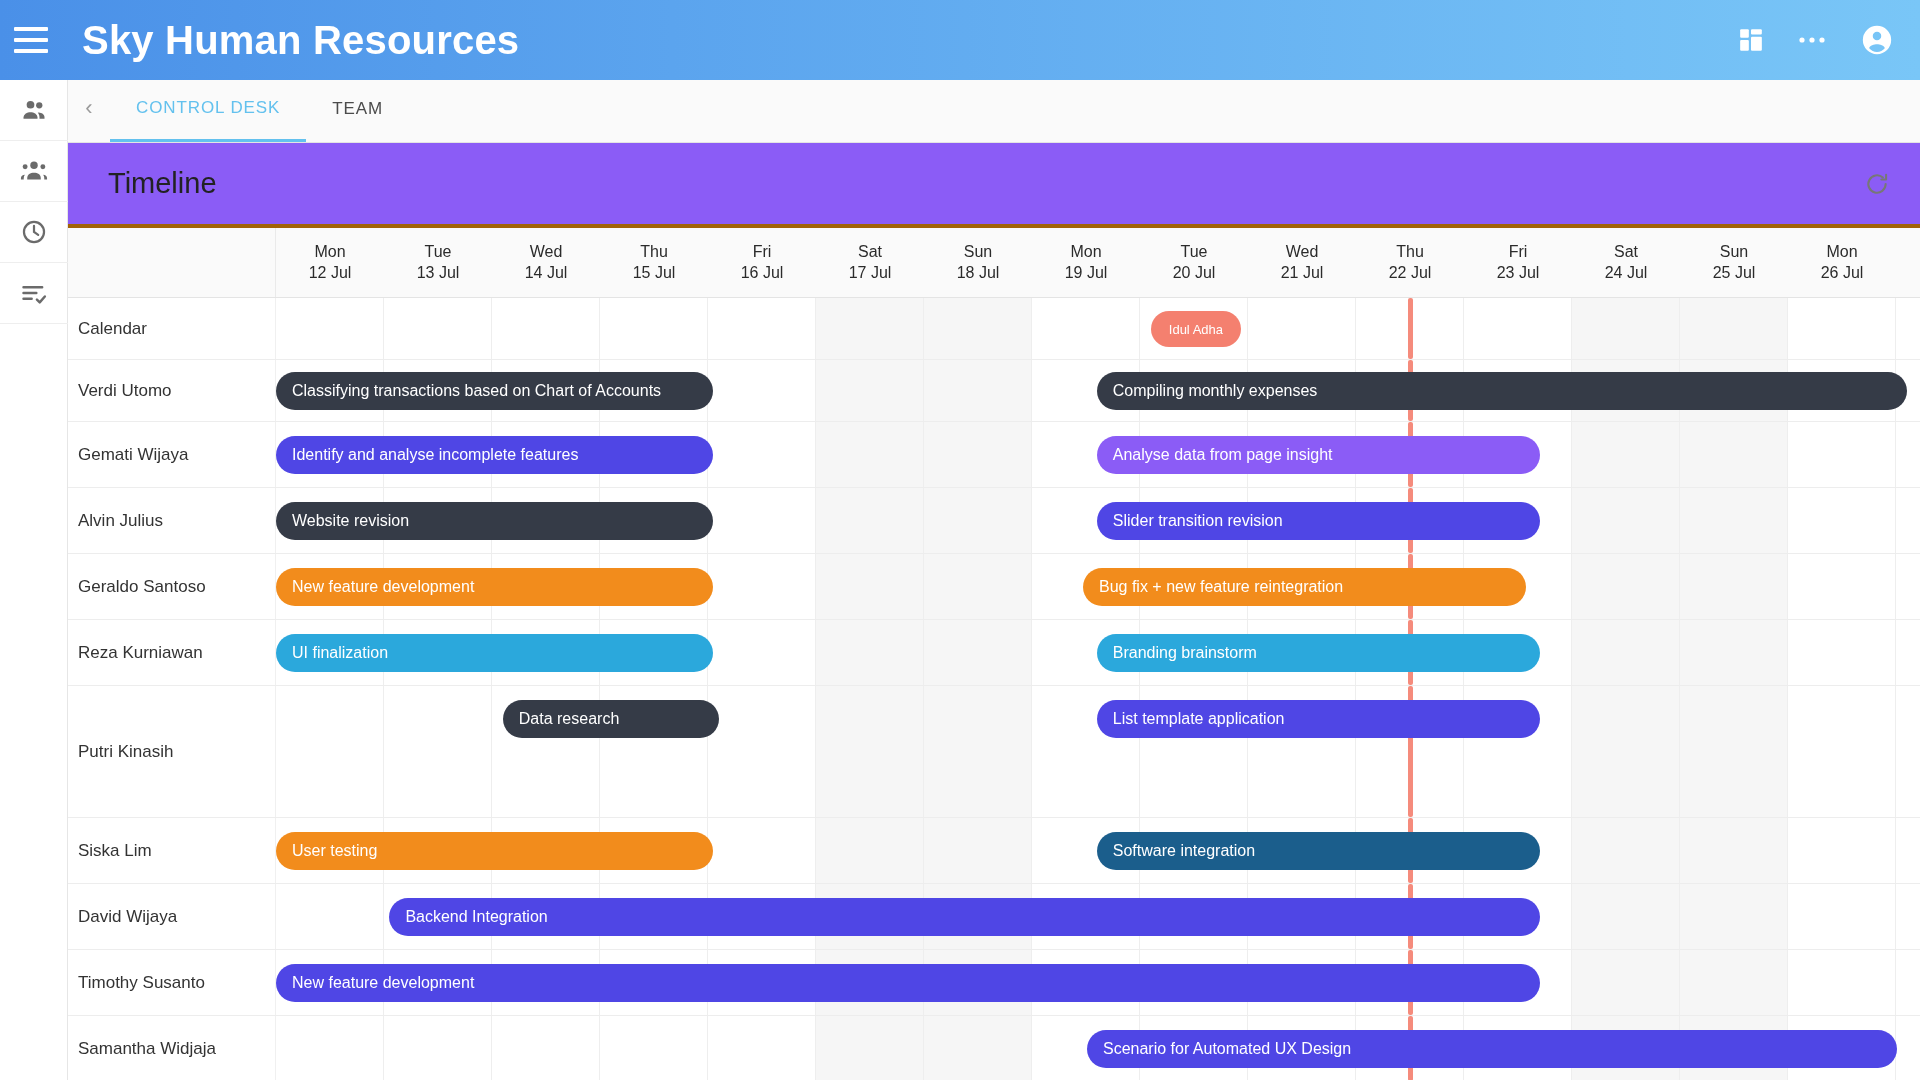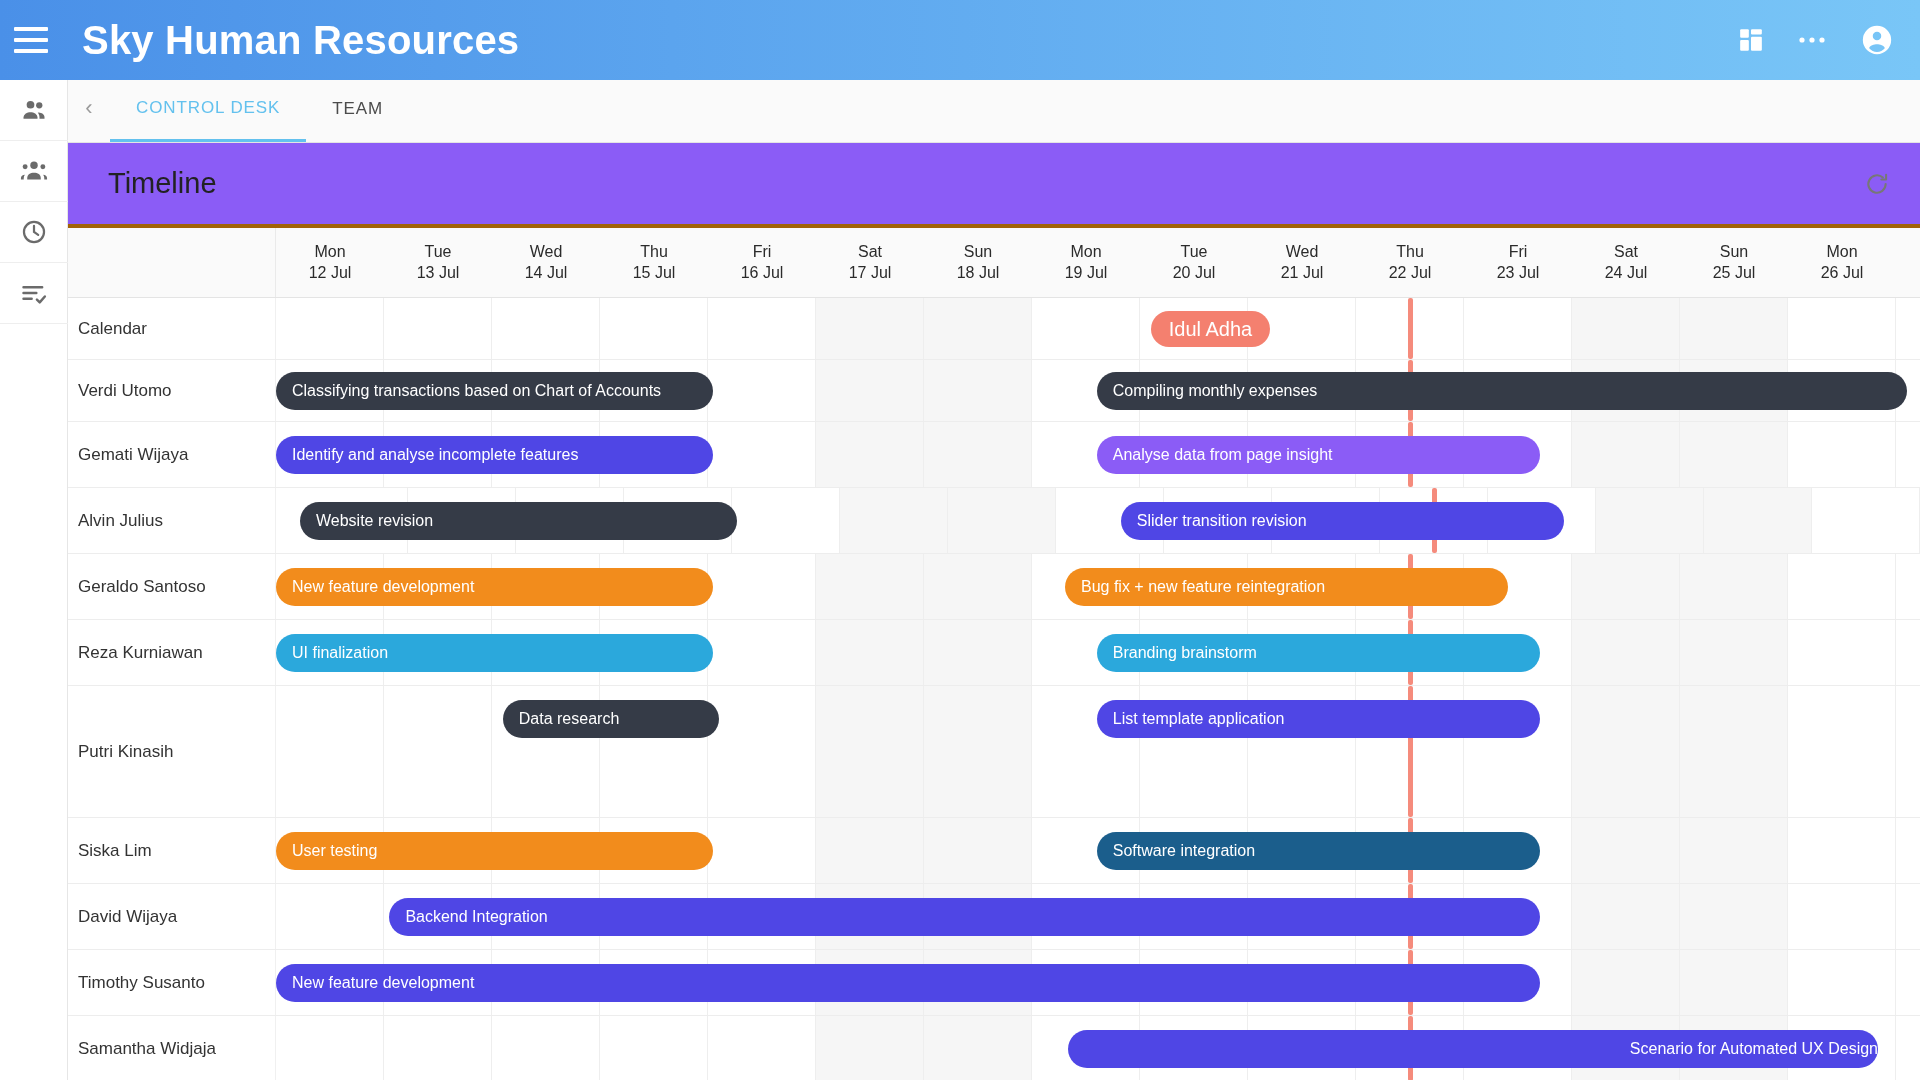--- a/index.html
+++ b/index.html
@@ -95,21 +95,21 @@
   .gcell.weekend { background: #f6f6f6; }
 
   .bar {
     position: absolute; height: 38px; border-radius: 19px;
     display: flex; align-items: center; color: #fff; font-size: 16px;
     padding-left: 16px; white-space: nowrap; overflow: hidden; cursor: pointer;
   }
   .pill {
     position: absolute; height: 36px; border-radius: 18px; background: #f4806f;
     display:flex; align-items:center; justify-content:center; color:#fff;
-    font-size: 20px; padding: 0 18px; cursor: pointer;
+    font-size: 13px; padding: 0 18px; cursor: pointer;
   }
   .today-line {
     position: absolute; width: 5px; background: #f58b7c; top: 0; bottom: 0;
     border-radius: 2px; z-index: 0;
   }
 </style>
 </head>
 <body>
 
 <div class="appbar">
@@ -335,21 +335,21 @@
             </div>
             <div class="today-line" style="left: 1131.5px; background: rgb(245, 139, 124);"></div>
             <div class="bar" style="left: 0px; top: 14px; width: 437.4px; background: rgb(79, 70, 229); z-index: 2;">
               <span>Identify and analyse incomplete features</span>
             </div>
             <div class="bar" style="left: 820.8px; top: 14px; width: 442.8px; background: #8b5cf6; z-index: 2;">
               <span>Analyse data from page insight</span>
             </div>
           </div>
         </div>
-        <div class="row" style="height: 66px; gap: 24px;">
+        <div class="row" style="height: 66px;">
           <div class="row-label">Alvin Julius</div>
           <div class="row-track">
             <div class="grid">
               <div class="gcell"></div>
               <div class="gcell"></div>
               <div class="gcell"></div>
               <div class="gcell"></div>
               <div class="gcell"></div>
               <div class="gcell weekend"></div>
               <div class="gcell weekend"></div>
@@ -388,21 +388,21 @@
               <div class="gcell"></div>
               <div class="gcell"></div>
               <div class="gcell weekend"></div>
               <div class="gcell weekend"></div>
               <div class="gcell"></div>
             </div>
             <div class="today-line" style="left: 1131.5px; background: rgb(245, 139, 124);"></div>
             <div class="bar" style="left: 0px; top: 14px; width: 437.4px; background: rgb(242, 140, 28); z-index: 2;">
               <span>New feature development</span>
             </div>
-            <div class="bar" style="left: 789px; top: 14px; width: 442.8px; background: rgb(242, 140, 28); z-index: 2;">
+            <div class="bar" style="left: 807px; top: 14px; width: 442.8px; background: rgb(242, 140, 28); z-index: 2;">
               <span>Bug fix + new feature reintegration</span>
             </div>
           </div>
         </div>
         <div class="row" style="height: 66px;">
           <div class="row-label">Reza Kurniawan</div>
           <div class="row-track">
             <div class="grid">
               <div class="gcell"></div>
               <div class="gcell"></div>
@@ -553,20 +553,20 @@
               <div class="gcell"></div>
               <div class="gcell"></div>
               <div class="gcell"></div>
               <div class="gcell"></div>
               <div class="gcell"></div>
               <div class="gcell weekend"></div>
               <div class="gcell weekend"></div>
               <div class="gcell"></div>
             </div>
             <div class="today-line" style="left: 1131.5px; background: rgb(245, 139, 124);"></div>
-            <div class="bar" style="left: 792px; top: 14px; width: 810px; background: rgb(79, 70, 229); z-index: 2; justify-content: flex-end;">
+            <div class="bar" style="left: 811px; top: 14px; width: 810px; background: rgb(79, 70, 229); z-index: 2;">
               <span>Scenario for Automated UX Design</span>
             </div>
           </div>
         </div>
       </div>
   </div>
 </div>
 
 </body></html>

